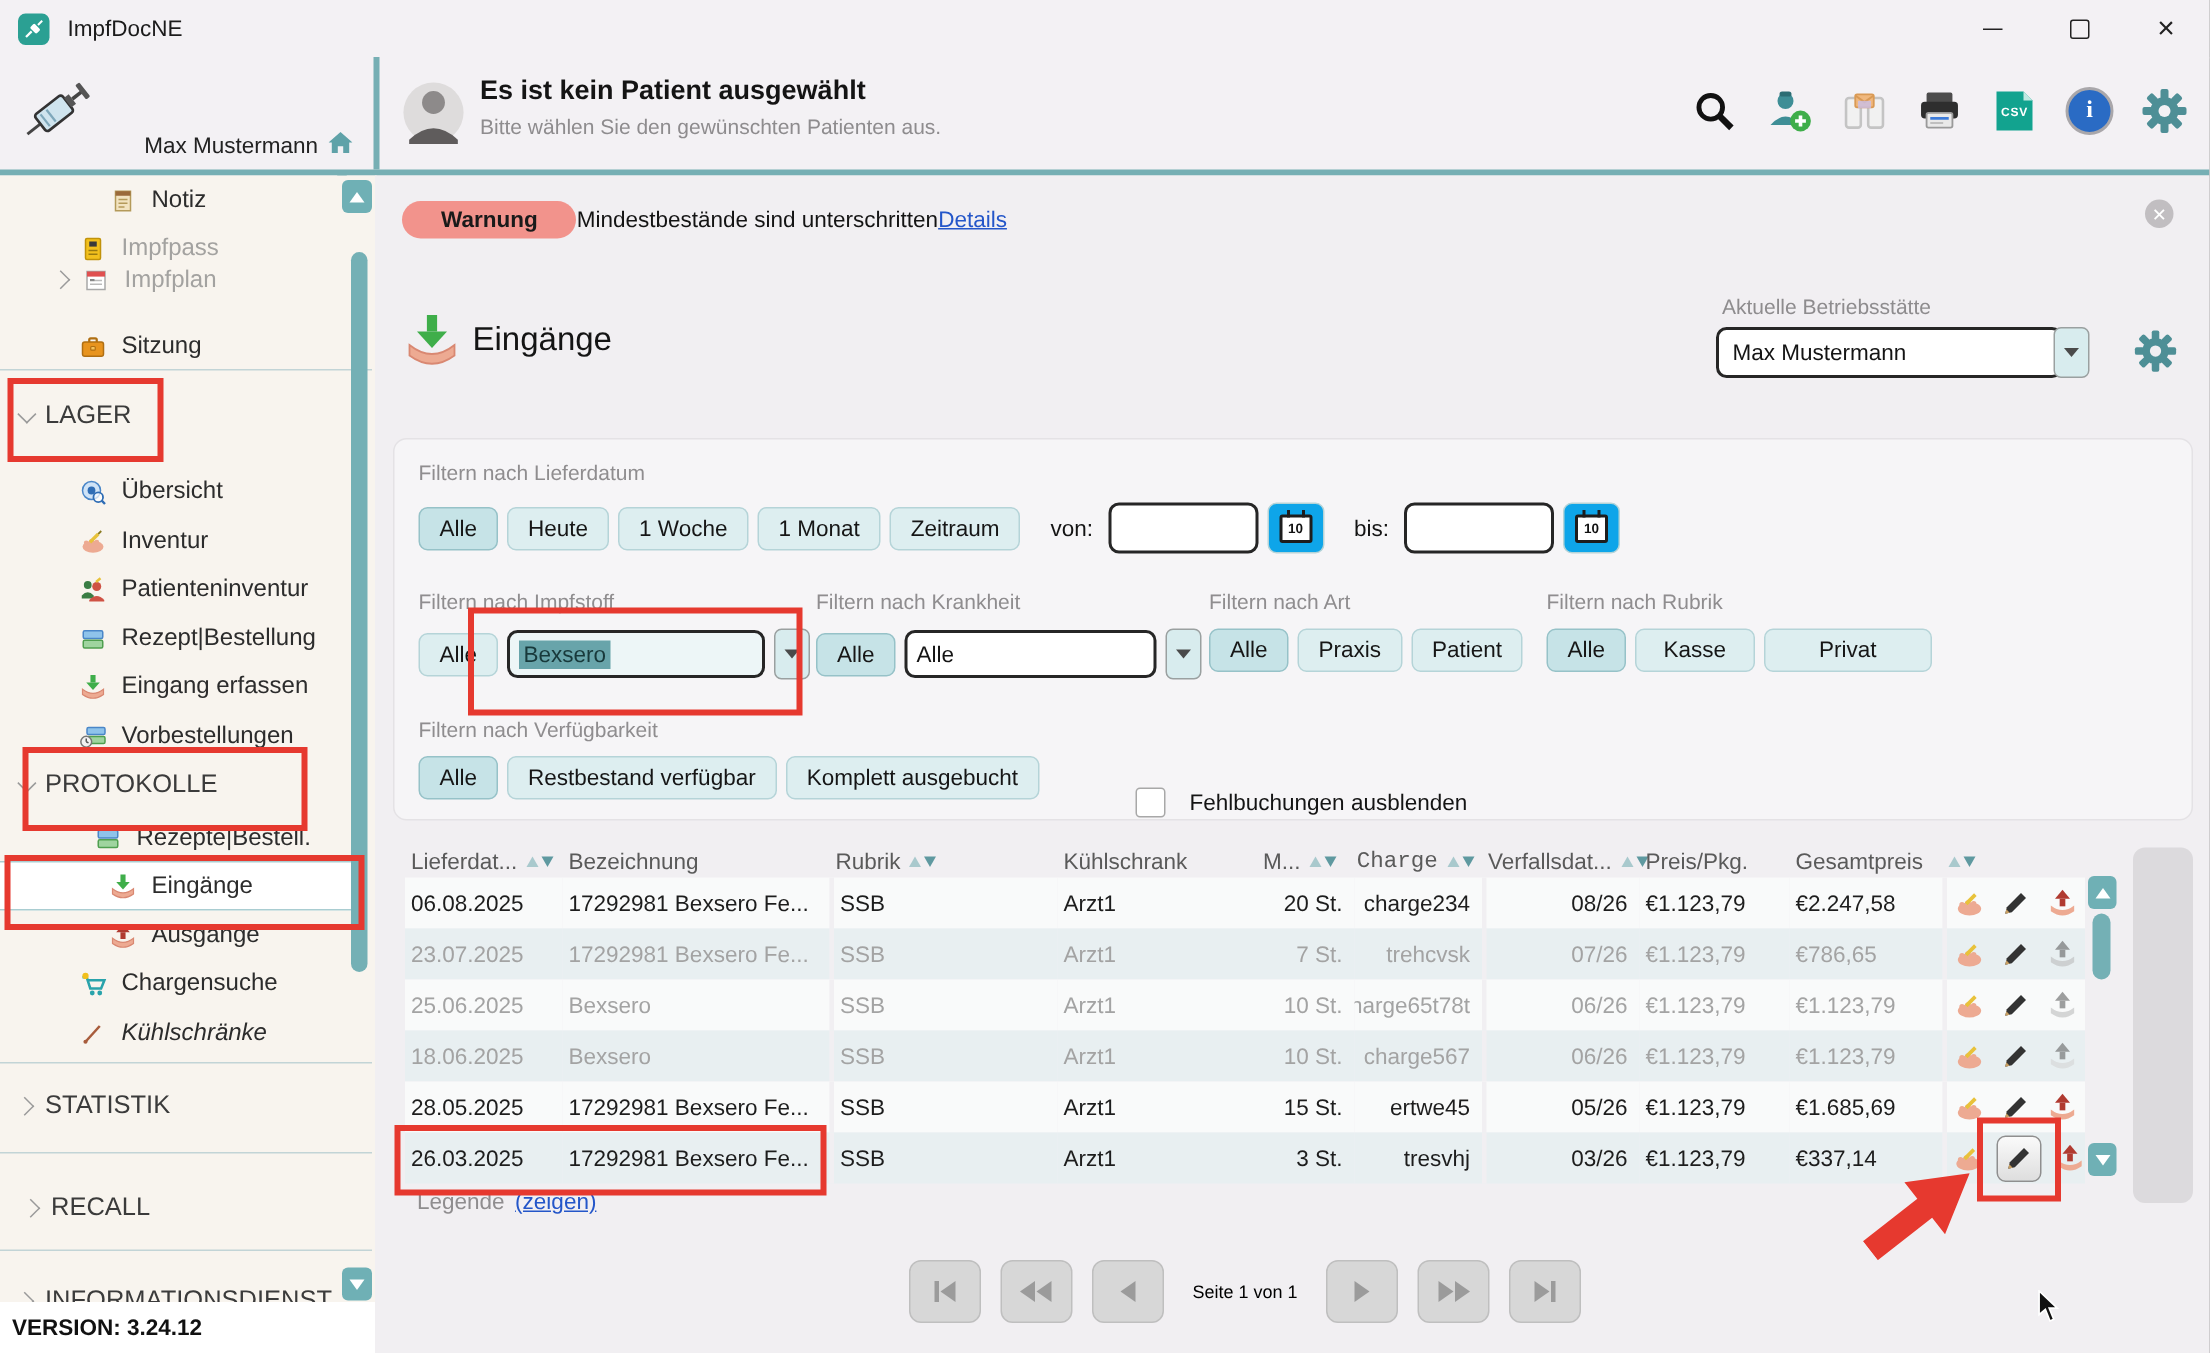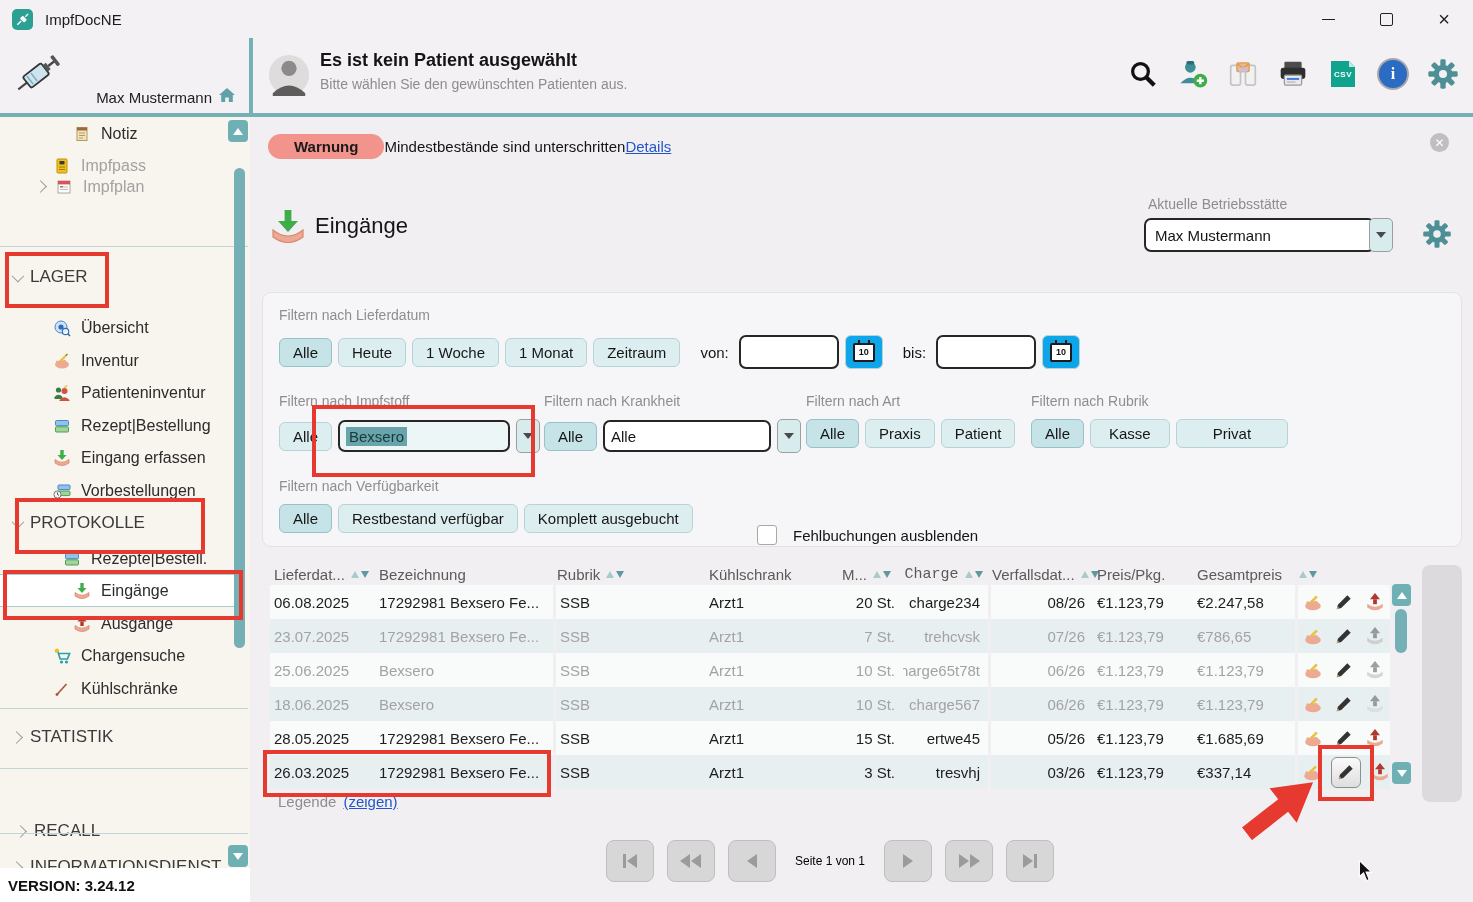--- a/index.html
+++ b/index.html
@@ -305,20 +305,30 @@
             <rect x="3" y="3" width="12" height="12" fill="#fff" stroke="#a8a8a8"></rect>
             <rect x="3" y="3" width="12" height="3.4" fill="#e05050"></rect>
             <line x1="5" y1="9" x2="13" y2="9" stroke="#bbb"></line>
             <line x1="5" y1="11.5" x2="13" y2="11.5" stroke="#bbb"></line>
             <rect x="5" y="8" width="3" height="1.4" fill="#888"></rect>
           </svg>
         </span>
       <span class="slab mut-txt">Impfplan</span>
     </div>
 
+    <div class="sitem" style="top:100px;">
+      <span class="sic">
+          <svg width="18" height="18" viewBox="0 0 18 18">
+            <rect x="6.5" y="3.5" width="5" height="4" rx="1" fill="none" stroke="#b06f12" stroke-width="1.5"></rect>
+            <rect x="2" y="6" width="14" height="9.5" rx="1.5" fill="#e8941e" stroke="#b06f12"></rect>
+            <rect x="7.5" y="9" width="3" height="2.4" rx=".6" fill="#f6c25a" stroke="#b06f12" stroke-width=".8"></rect>
+          </svg>
+        </span>
+      <span class="slab">Sitzung</span>
+    </div>
 
     <div class="sdiv" style="top:129px;"></div>
 
     <div class="ssec" style="top:145px;">
       <span class="chev down"></span>
       <span>LAGER</span>
     </div>
 
     <div class="sitem" style="top:197px;">
       <span class="sic">
@@ -435,40 +445,40 @@
           <svg width="18" height="18" viewBox="0 0 18 18">
             <path d="M2 4.5 h2.8 l2.4 7.5 h7.2 l2.2 -5.5 h-10.5" fill="none" stroke="#29a3ab" stroke-width="1.7"></path>
             <circle cx="8.5" cy="15" r="1.6" fill="#29a3ab"></circle>
             <circle cx="13.5" cy="15" r="1.6" fill="#29a3ab"></circle>
             <circle cx="4" cy="3.6" r="2.1" fill="#f2c01d"></circle>
           </svg>
         </span>
       <span class="slab">Chargensuche</span>
     </div>
 
-    <div class="sitem" style="top:558px;">
+    <div class="sitem" style="top:558px;font-style:italic;">
       <span class="sic">
           <svg width="18" height="18" viewBox="0 0 18 18">
             <line x1="4" y1="14.5" x2="13.5" y2="4" stroke="#a85c3c" stroke-width="1.7"></line>
             <circle cx="4" cy="14.5" r="1.4" fill="#a85c3c"></circle>
           </svg>
         </span>
       <span class="slab">Kühlschränke</span>
     </div>
 
     <div class="sdiv" style="top:591px;"></div>
 
     <div class="ssec" style="top:605px;">
       <span class="chev right"></span>
       <span>STATISTIK</span>
     </div>
 
     <div class="sdiv" style="top:651px;"></div>
 
-    <div class="ssec" style="top:699px;padding-left:16px;">
+    <div class="ssec" style="top:673px;padding-left:16px;">
       <span class="chev right"></span>
       <span>RECALL</span>
     </div>
 
     <div class="sdiv" style="top:716px;"></div>
 
     <div class="ssec" style="top:735px;">
       <span class="chev right"></span>
       <span>INFORMATIONSDIENST</span>
     </div>

